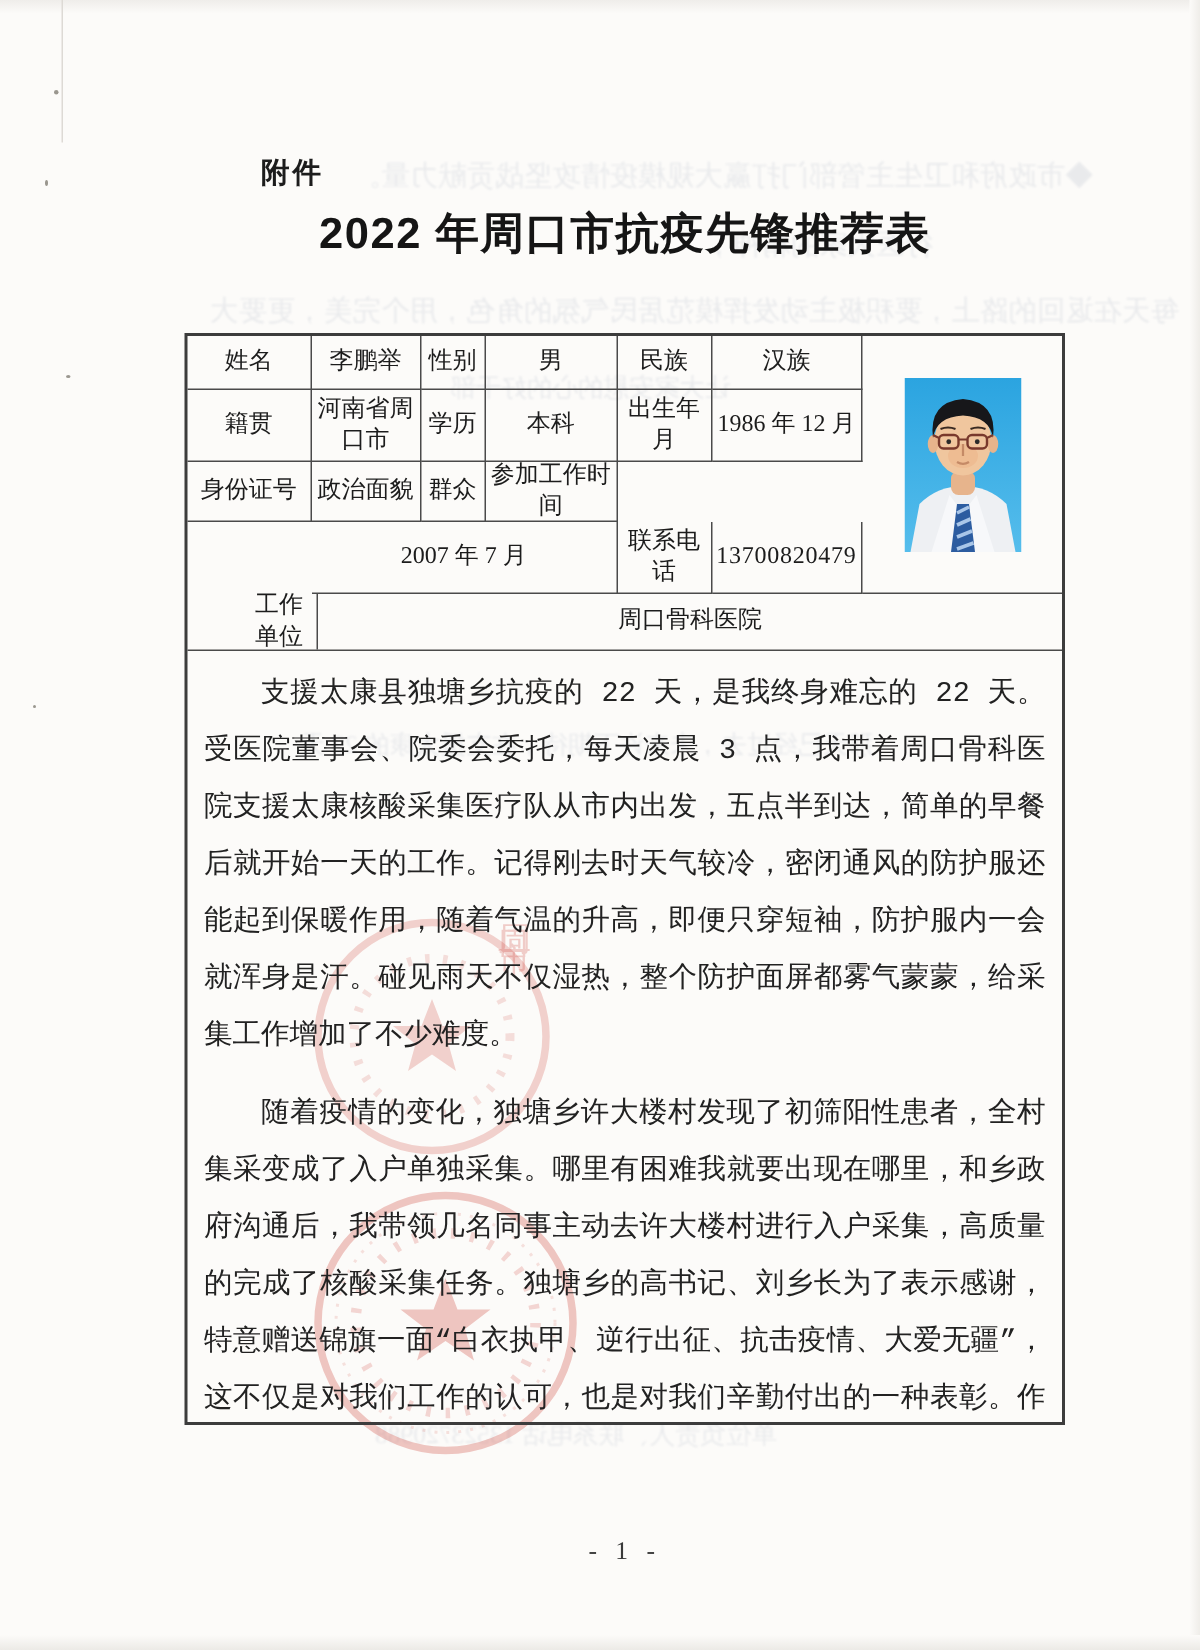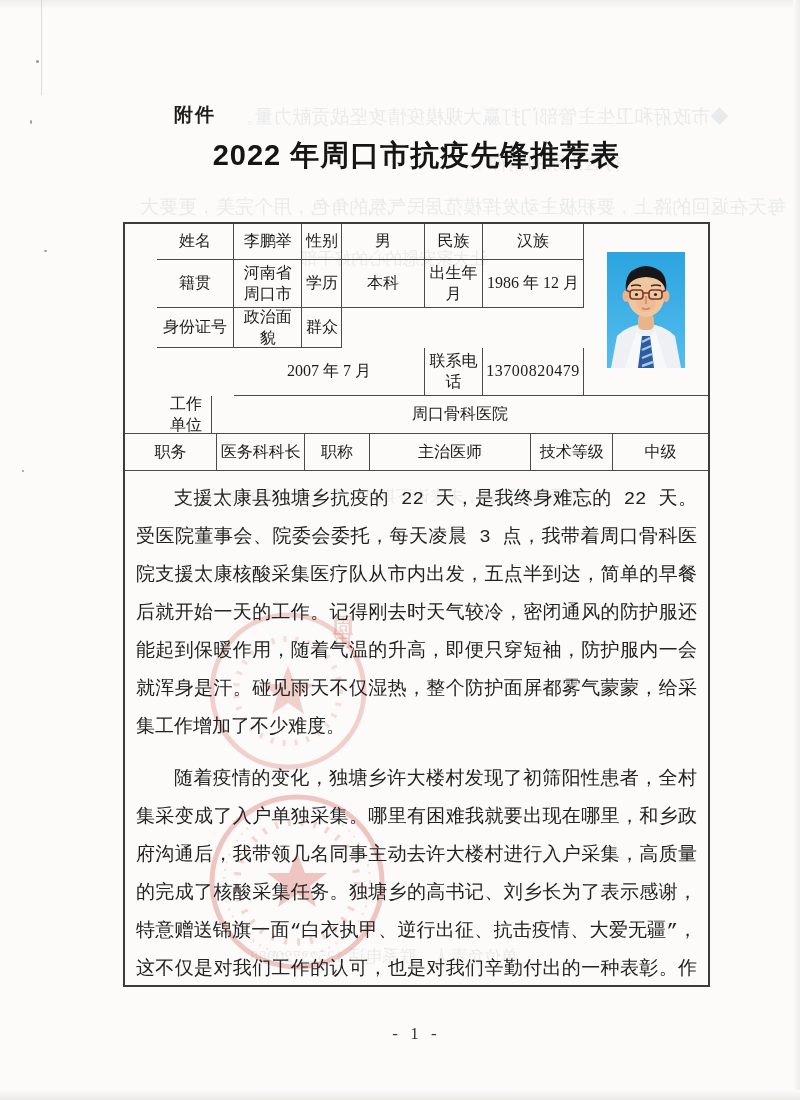--- a/index.html
+++ b/index.html
@@ -17,21 +17,21 @@
   
   .seal{position:absolute;pointer-events:none;}
   .vtext{position:absolute;writing-mode:vertical-rl;color:#cf4a40;opacity:.26;filter:blur(.5px);
          font-size:22px;letter-spacing:6px;font-family:"Liberation Sans",sans-serif;}
   
   .attachment{position:absolute;left:126px;top:102px;font-size:19px;font-weight:700;letter-spacing:2px;margin-left:48px;}
   .title{position:absolute;left:123px;top:136px;width:587px;margin:0;text-align:center;
          font-size:29px;font-weight:700;letter-spacing:1px;font-family:"Liberation Sans",sans-serif;color:#151515;}
   
   .form{position:absolute;left:123px;top:222px;width:587px;border:2px solid #3c3c3c;box-sizing:border-box;}
-  .grid4{display:grid;grid-template-columns:87fr 77fr 45fr 93fr 66fr 76fr 140fr;grid-template-rows:36px 48px 40px 48px;padding-left:32px;}
+  .grid4{display:grid;grid-template-columns:87fr 77fr 45fr 93fr 66fr 76fr 140fr;grid-template-rows:36px 48px 40px 48px;}
   .c{border-right:1.5px solid #4a4a4a;border-bottom:1.5px solid #4a4a4a;display:flex;align-items:center;
      justify-content:center;text-align:center;font-size:16px;line-height:1.3;padding:1px 3px;box-sizing:border-box;}
   .span3{grid-column:2/5;}
   .photo-cell{grid-column:7;grid-row:1/5;border-right:none;}
   .row5{display:flex;height:37px;border-bottom:1.5px solid #4a4a4a;}
   .row6{display:flex;height:36px;border-bottom:1.5px solid #4a4a4a;}
   .row5 .c,.row6 .c{border-bottom:none;height:100%;}
   .w1{width:14.9%;padding-left:39px;}.w-rest{flex:1;border-right:none!important;}
   .r6a{width:15.8%;}.r6b{width:15.1%;}.r6c{width:11.1%;}.r6d{width:27.7%;}.r6e{width:14%;}
   .r6f{flex:1;border-right:none!important;}
@@ -131,38 +131,31 @@
       <div class="c">河南省周口市</div>
       <div class="c">学历</div>
       <div class="c">本科</div>
       <div class="c">出生年月</div>
       <div class="c">1986 年 12 月</div>
 
       <div class="c">身份证号</div>
       <div class="c">政治面貌</div>
       <div class="c">群众</div>
 
+      <div class="c">参加工作时间</div>
       <div class="c span3">2007 年 7 月</div>
       <div class="c">联系电话</div>
       <div class="c digits">13700820479</div>
     </div>
 
     <div class="row5">
       <div class="c w1">工作单位</div>
       <div class="c w-rest">周口骨科医院</div>
     </div>
 
-    <div class="row6">
-      <div class="c r6a">职务</div>
-      <div class="c r6b">医务科科长</div>
-      <div class="c r6c">职称</div>
-      <div class="c r6d">主治医师</div>
-      <div class="c r6e">技术等级</div>
-      <div class="c r6f">中级</div>
-    </div>
 
     <div class="narrative">
       <p>支援太康县独塘乡抗疫的 22 天，是我终身难忘的 22 天。受医院董事会、院委会委托，每天凌晨 3 点，我带着周口骨科医院支援太康核酸采集医疗队从市内出发，五点半到达，简单的早餐后就开始一天的工作。记得刚去时天气较冷，密闭通风的防护服还能起到保暖作用，随着气温的升高，即便只穿短袖，防护服内一会就浑身是汗。碰见雨天不仅湿热，整个防护面屏都雾气蒙蒙，给采集工作增加了不少难度。</p>
       <p>随着疫情的变化，独塘乡许大楼村发现了初筛阳性患者，全村集采变成了入户单独采集。哪里有困难我就要出现在哪里，和乡政府沟通后，我带领几名同事主动去许大楼村进行入户采集，高质量的完成了核酸采集任务。独塘乡的高书记、刘乡长为了表示感谢，特意赠送锦旗一面“白衣执甲、逆行出征、抗击疫情、大爱无疆”，这不仅是对我们工作的认可，也是对我们辛勤付出的一种表彰。作为医疗队长，我深知不仅个人要把工作干好，更重要的是在保障好大家安全的前提下，组织大家发挥最大的团队力量，为周口市</p>
     </div>
   </div>
 
   <div class="pagenum">- 1 -</div>
 </div>
 

